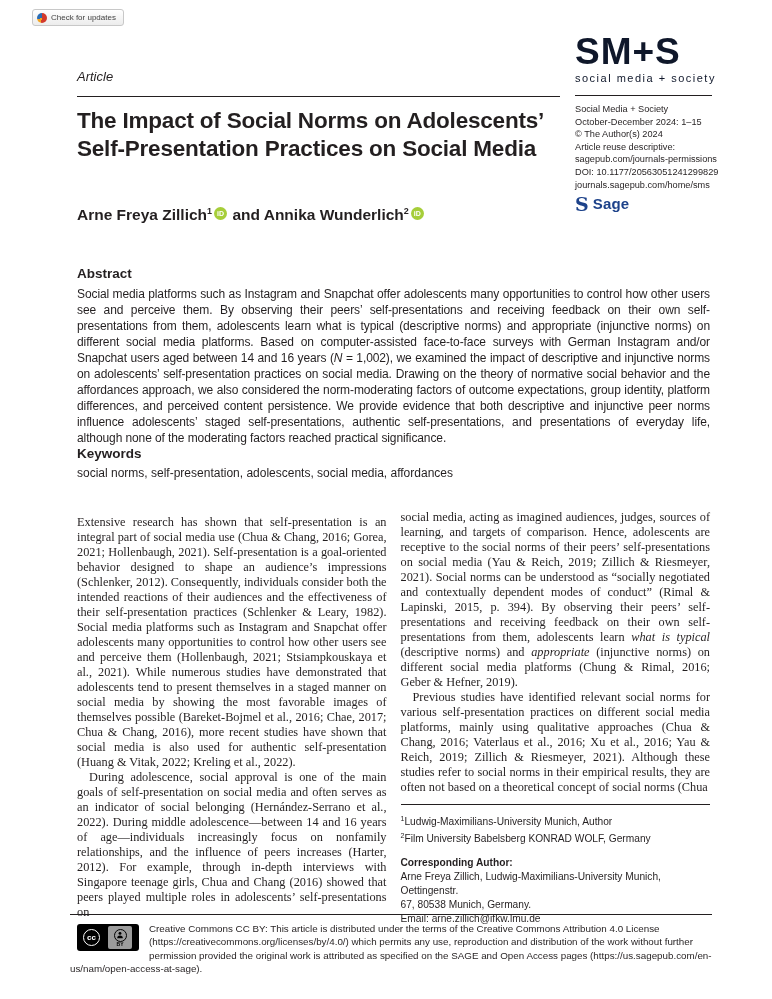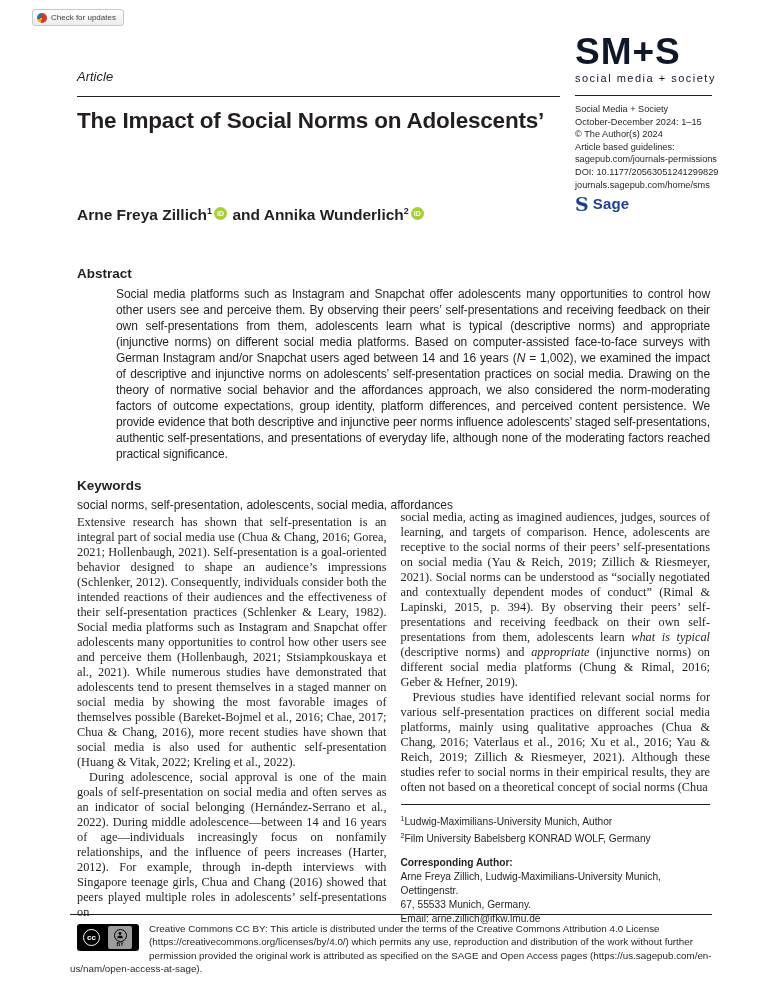--- a/index.html
+++ b/index.html
@@ -41,22 +41,22 @@
   .authors { position:absolute; left:77px; top:206px; font-size:15.5px; font-weight:bold; }
   .authors sup { font-size:9px; font-weight:bold; }
   .orcid {
     display:inline-block; width:13px; height:13px; border-radius:50%;
     background:#a6ce39; color:#fff; font-size:7px; font-weight:bold;
     text-align:center; line-height:13px; vertical-align:4px; margin:0 1px 0 2px; cursor:pointer;
   }
   
   .abs-block { position:absolute; left:77px; top:266px; width:633px; }
   .sec-head { font-size:13.5px; font-weight:bold; margin-bottom:5px; }
-  .abs-text { font-size:12px; line-height:16px; text-align:justify; letter-spacing:-0.1px;margin-left:39px; }
-  .kw-block { margin-top:16px; }
+  .abs-text { font-size:12px; line-height:16px; text-align:justify; letter-spacing:-0.1px; }
+  .kw-block { }
   .kw-text  { font-size:12px; }
   
   .columns { position:absolute; left:77px; top:510px; width:633px; display:flex; gap:14px;
              font-family:"Liberation Serif", serif; font-size:12.3px; line-height:15px;align-items:center; }
   .col { width:309.5px; text-align:justify; }
   .col p.indent { text-indent:12px; }
   
   .fn-block { margin-top:9px; border-top:1px solid #231f20; padding-top:7px;
               font-family:"Liberation Sans", sans-serif; font-size:10.2px; line-height:13.8px;
               text-align:left; }
@@ -92,27 +92,28 @@
   <div class="article-label">Article</div>
   <div class="rule-left"></div>
   <div class="rule-right"></div>
   <div class="logo-block">
     <div class="logo-main">SM+S</div>
     <div class="logo-sub">social media + society</div>
   </div>
 
   <h1 class="title">
     <span>The Impact of Social Norms on Adolescents’</span><br>
+    <span>Self-Presentation Practices on Social Media</span>
   </h1>
 
   <div class="jinfo">
     <div>Social Media + Society</div>
     <div>October-December 2024: 1–15</div>
     <div>© The Author(s) 2024</div>
-    <div>Article based guidelines:</div>
+    <div>Article reuse descriptive:</div>
     <div>sagepub.com/journals-permissions</div>
     <div>DOI: 10.1177/20563051241299829</div>
     <div>journals.sagepub.com/home/sms</div>
     <div class="sage-logo">
       <span class="sage-s">S</span>
       <span class="sage-word">Sage</span>
     </div>
   </div>
 
   <div class="authors">
@@ -135,21 +136,21 @@
     </div>
     <div class="col">
       <p><span>social media, acting as imagined audiences, judges, sources of learning, and targets of comparison. Hence, adolescents are receptive to the social norms of their peers’ self-presentations on social media (Yau &amp; Reich, 2019; Zillich &amp; Riesmeyer, 2021). Social norms can be understood as “socially negotiated and contextually dependent modes of conduct” (Rimal &amp; Lapinski, 2015, p. 394). By observing their peers’ self-presentations and receiving feedback on their own self-presentations from them, adolescents learn </span><i>what is typical</i><span> (descriptive norms) and </span><i>appropriate</i><span> (injunctive norms) on different social media platforms (Chung &amp; Rimal, 2016; Geber &amp; Hefner, 2019).</span></p>
       <p class="indent">Previous studies have identified relevant social norms for various self-presentation practices on different social media platforms, mainly using qualitative approaches (Chua &amp; Chang, 2016; Vaterlaus et al., 2016; Xu et al., 2016; Yau &amp; Reich, 2019; Zillich &amp; Riesmeyer, 2021). Although these studies refer to social norms in their empirical results, they are often not based on a theoretical concept of social norms (Chua</p>
 
       <div class="fn-block">
         <div><sup>1</sup><span>Ludwig-Maximilians-University Munich, Author</span></div>
         <div><sup>2</sup><span>Film University Babelsberg KONRAD WOLF, Germany</span></div>
         <div class="corr-head">Corresponding Author:</div>
         <div>Arne Freya Zillich, Ludwig-Maximilians-University Munich, Oettingenstr.</div>
-        <div>67, 55533 Munich, Germany.</div>
+        <div>67, 80538 Munich, Germany.</div>
         <div class="email">Email: arne.zillich@ifkw.lmu.de</div>
       </div>
     </div>
   </div>
 
   <div class="license">
     <span class="cc-badge">
       <span class="cc-circ">cc</span>
       <span class="cc-right">
         <span class="cc-person">

